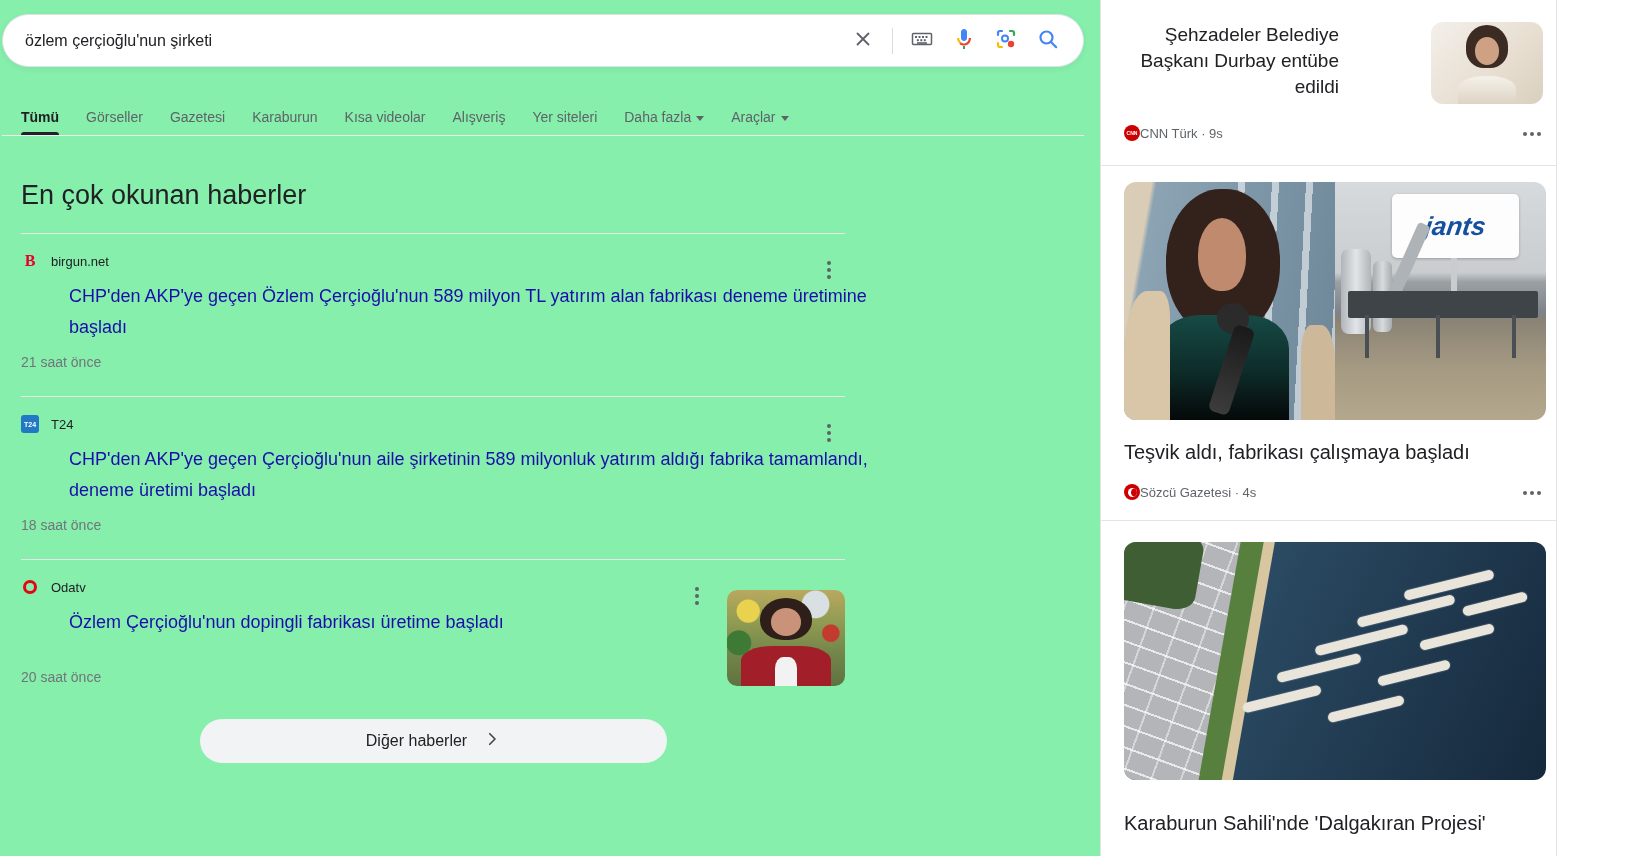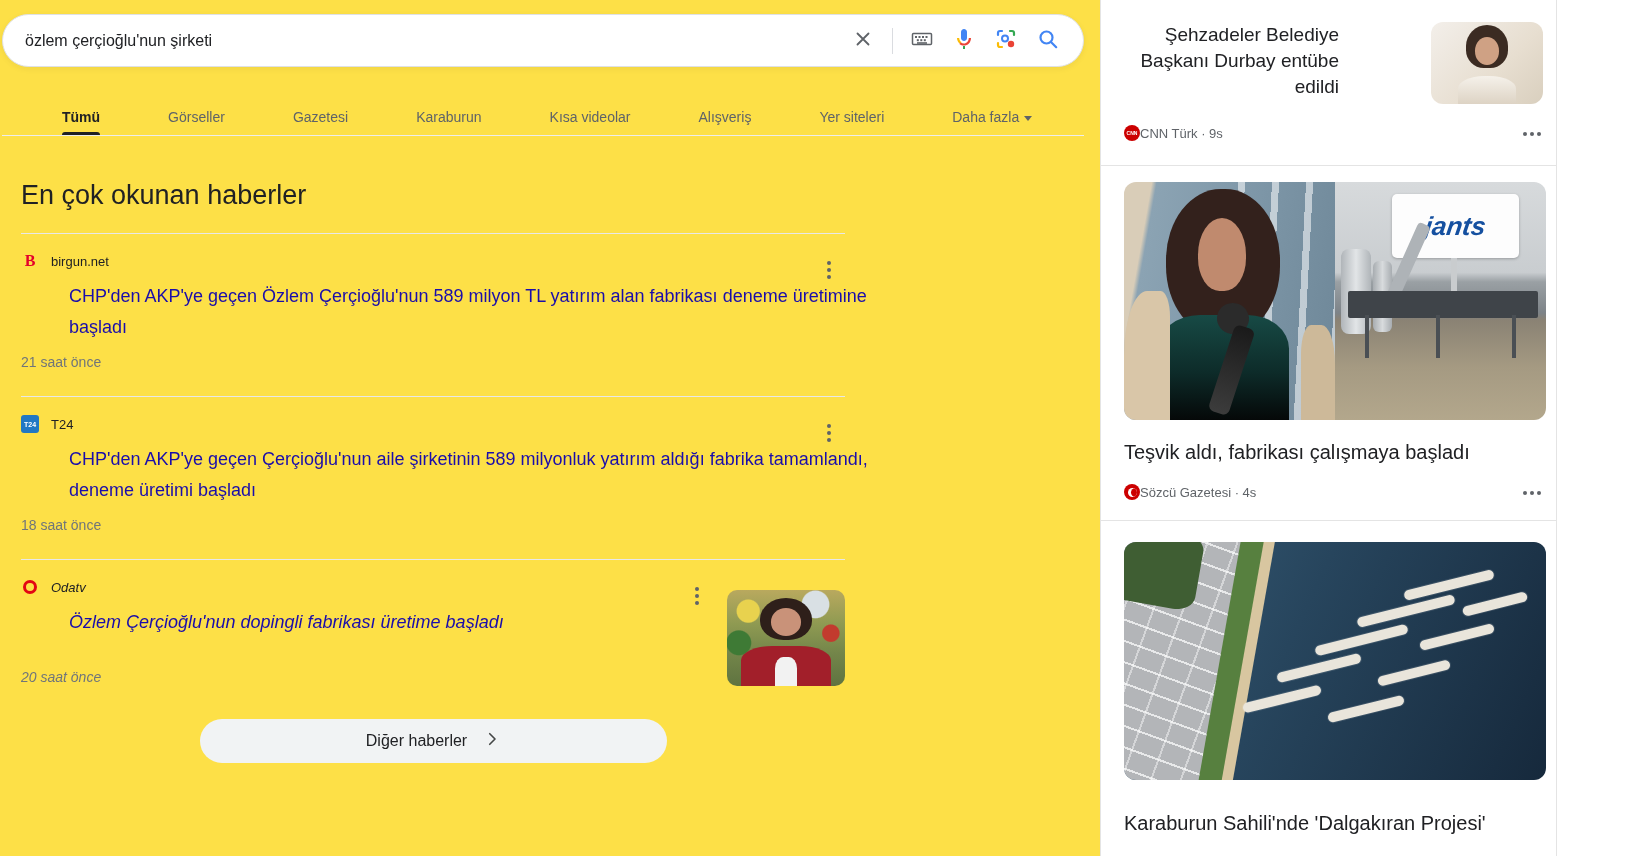--- a/index.html
+++ b/index.html
@@ -1,48 +1,48 @@
 <!DOCTYPE html>
 <html><head>
 <meta charset="utf-8">
 <style>
   * { box-sizing: border-box; margin: 0; padding: 0; }
   html,body { width:1640px; height:856px; overflow:hidden; background:#fff;
     font-family:"Liberation Sans", sans-serif; color:#202124; }
-  .page { position:relative; width:1520px; height:856px; background:#fde047; }
+  .page { position:relative; width:1520px; height:856px; background:#86efac; }
 
   
   .searchbar { position:absolute; left:2px; top:14px; width:1082px; height:53px;
     border:1px solid #dfe1e5; border-radius:27px; background:#fff;
     display:flex; align-items:center; padding:0 14px 0 22px;
     box-shadow:0 2px 6px rgba(32,33,36,.06); }
   .searchbar input { flex:1; border:none; outline:none; font-size:16px;
     color:#202124; font-family:"Liberation Sans",sans-serif; background:transparent; }
   .sb-icons { display:flex; align-items:center; }
   .icon-btn { width:42px; height:42px; display:flex; align-items:center; justify-content:center;
     background:none; border:none; cursor:pointer; }
   .vdiv { width:1px; height:26px; background:#dadce0; margin:0 8px; }
 
   
   .tabsrow { position:absolute; left:2px; top:99px; width:1082px; height:37px;
     border-bottom:1px solid #ededed; display:flex; align-items:stretch;
     padding-left:19px; gap:27px; font-size:14px; color:#5f6368; }
-  .tab { position:relative; display:flex; align-items:center; gap:5px; cursor:pointer; white-space:nowrap;margin-left:41px; }
+  .tab { position:relative; display:flex; align-items:center; gap:5px; cursor:pointer; white-space:nowrap; }
   .tab.active { color:#202124; font-weight:700; }
   .tab.active::after { content:""; position:absolute; left:0; right:0; bottom:0;
     height:3px; background:#202124; border-radius:3px 3px 0 0; }
   .tri { width:0; height:0; border-left:4px solid transparent; border-right:4px solid transparent;
     border-top:5px solid #5f6368; margin-top:2px; }
 
   
   .heading { position:absolute; left:21px; top:180px; font-size:27px; font-weight:400; color:#202124; }
   .newslist { position:absolute; left:21px; top:233px; width:824px; }
   .nitem { position:relative; border-top:1px solid #e8e8e8; padding-top:17px; }
   .nitem.n1,.nitem.n2 { height:163px; }
-  .nitem.n3 { height:150px;font-style:italic; }
+  .nitem.n3 { height:150px; }
   .srcrow { display:flex; align-items:center; gap:12px; height:20px; }
   .fav { width:18px; height:18px; display:flex; align-items:center; justify-content:center; flex:0 0 auto; }
   .fav-birgun { color:#e4002b; font-weight:700; font-family:"Liberation Serif",serif; font-size:16px; }
   .fav-t24 { background:#2178c4; color:#fff; font-size:7px; font-weight:700; border-radius:3px;
     width:18px; height:18px; display:flex; align-items:center; justify-content:center; }
   .fav-odatv { width:14px; height:14px; border:3px solid #e30613; border-radius:50%; }
   .srcname { font-size:13px; color:#202124; }
   .kebab-v { position:absolute; right:4px; top:24px; width:24px; height:24px; background:none; border:none;
     display:flex; align-items:center; justify-content:center; cursor:pointer; }
   .nitem.n3 .kebab-v { right:136px; }

